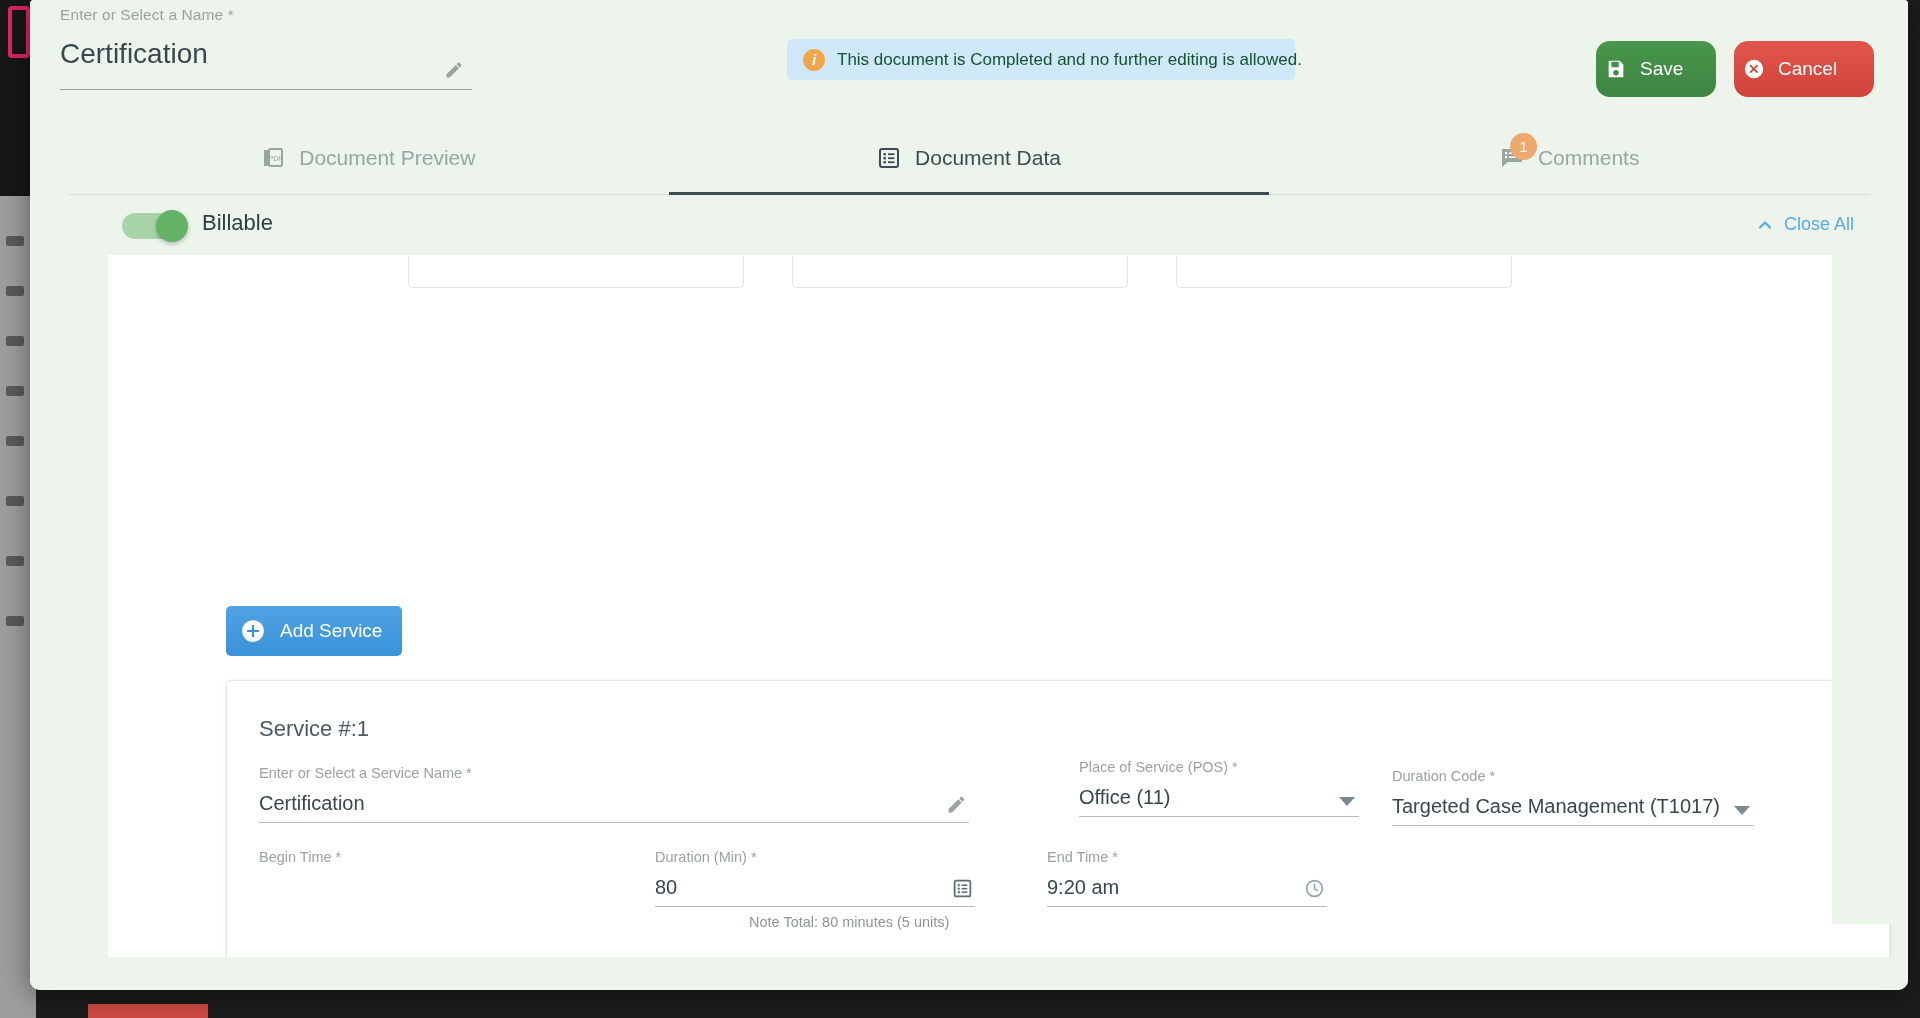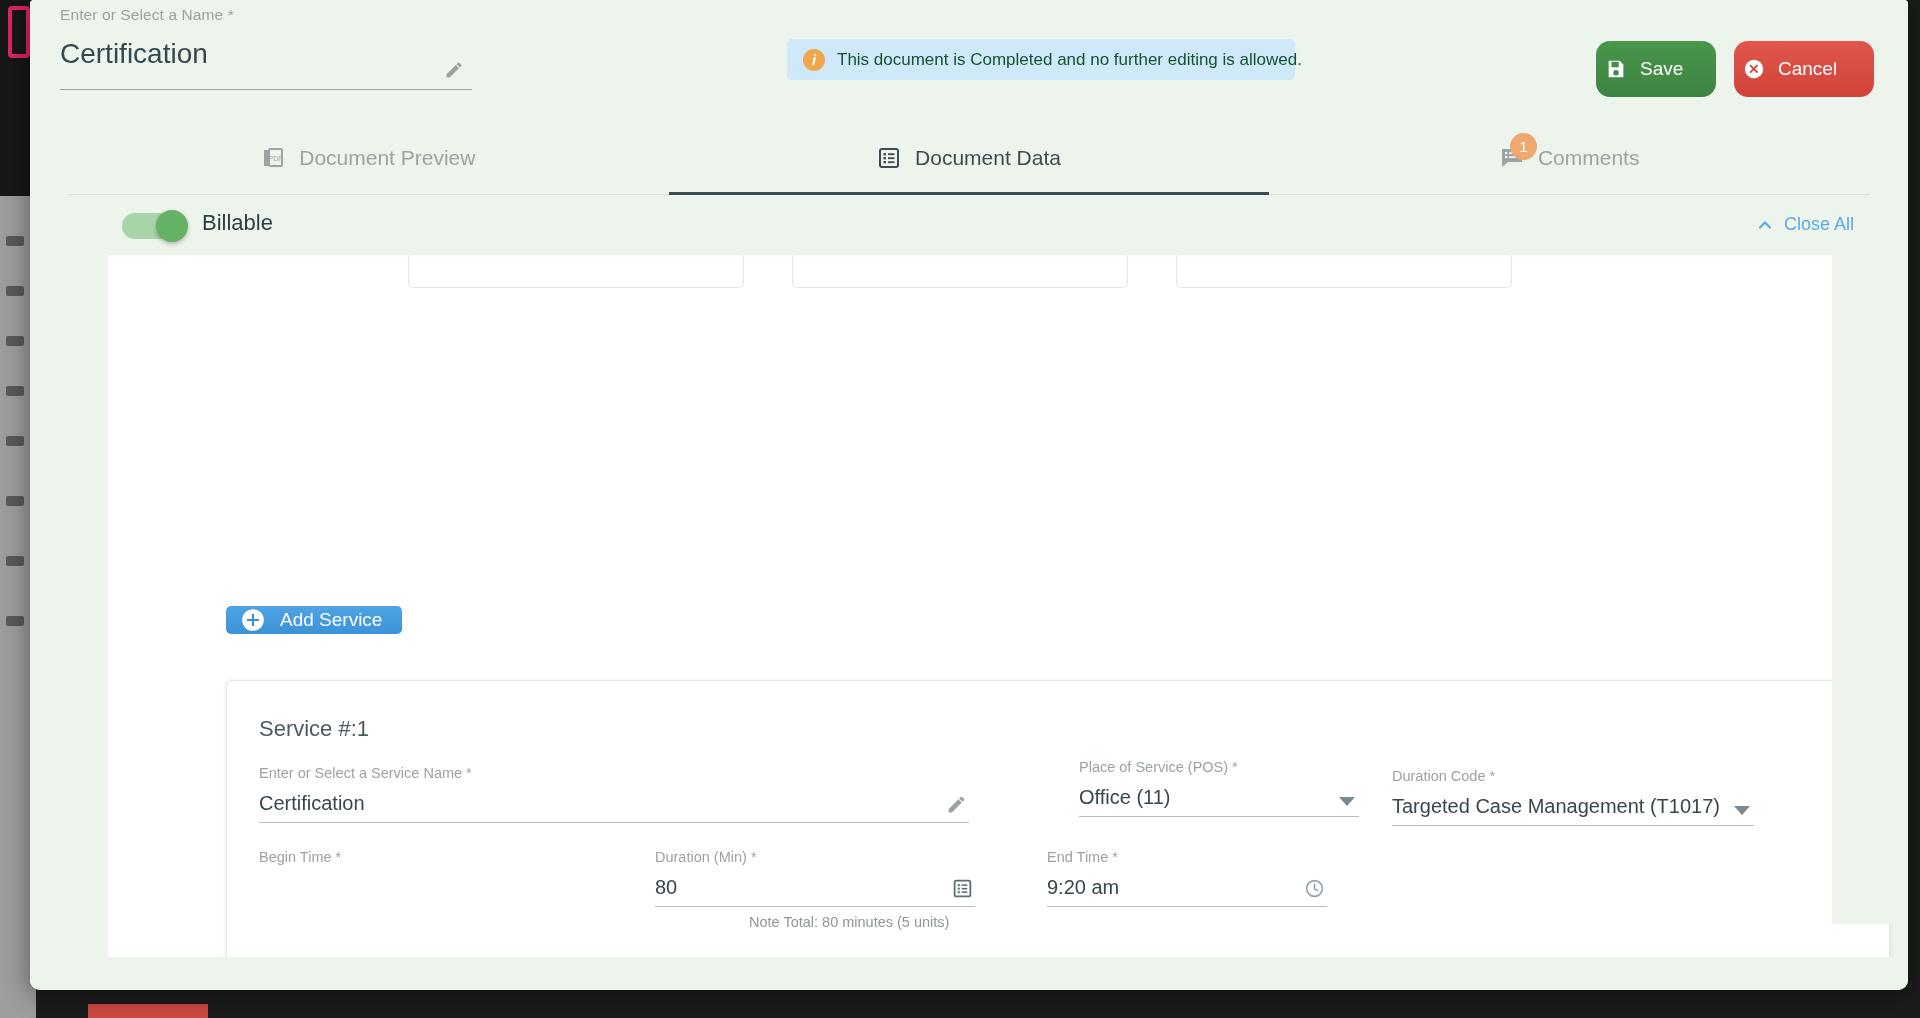--- a/index.html
+++ b/index.html
@@ -83,21 +83,21 @@
 
   
   .body { position: absolute; left: 0; right: 0; top: 255px; bottom: 33px; background: #ecf4ec; overflow: hidden; }
   .sheet { position: absolute; left: 78px; top: 0; width: 1724px; height: 100%; background: #fff; }
 
   .cut-cards { position: absolute; left: 300px; top: 0; display: flex; gap: 48px; }
   .cut-card { width: 336px; height: 33px; background: #fff; border: 1px solid #e3e3e3;
               border-top: 0; border-radius: 0 0 5px 5px; }
 
   .btn-add {
-    position: absolute; left: 118px; top: 351px; height: 28px; padding: 0 20px 0 14px;
+    position: absolute; left: 118px; top: 351px; height: 50px; padding: 0 20px 0 14px;
     background: linear-gradient(#4fa3e3, #3b92d8); border: 0; border-radius: 5px; color: #fff;
     font-size: 19px; font-family: "Liberation Sans", sans-serif;
     display: flex; align-items: center; gap: 14px; cursor: pointer;
   }
 
   
   .svc-card { position: absolute; left: 118px; top: 425px; width: 1664px; height: 530px;
               background: #fff; border: 1px solid #e6e6e6; border-radius: 5px;
               box-shadow: 0 1px 4px rgba(0,0,0,.10); }
   .svc-title { position: absolute; left: 32px; top: 35px; font-size: 22px; color: #4a5a63; }

